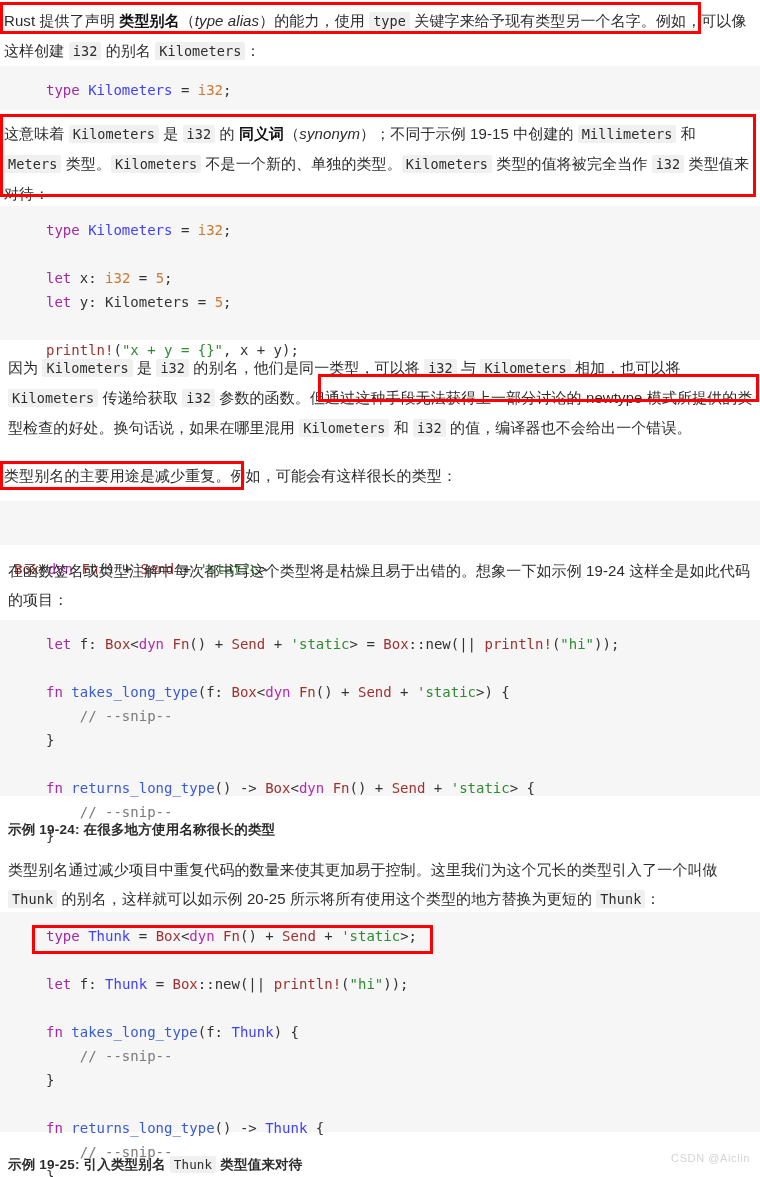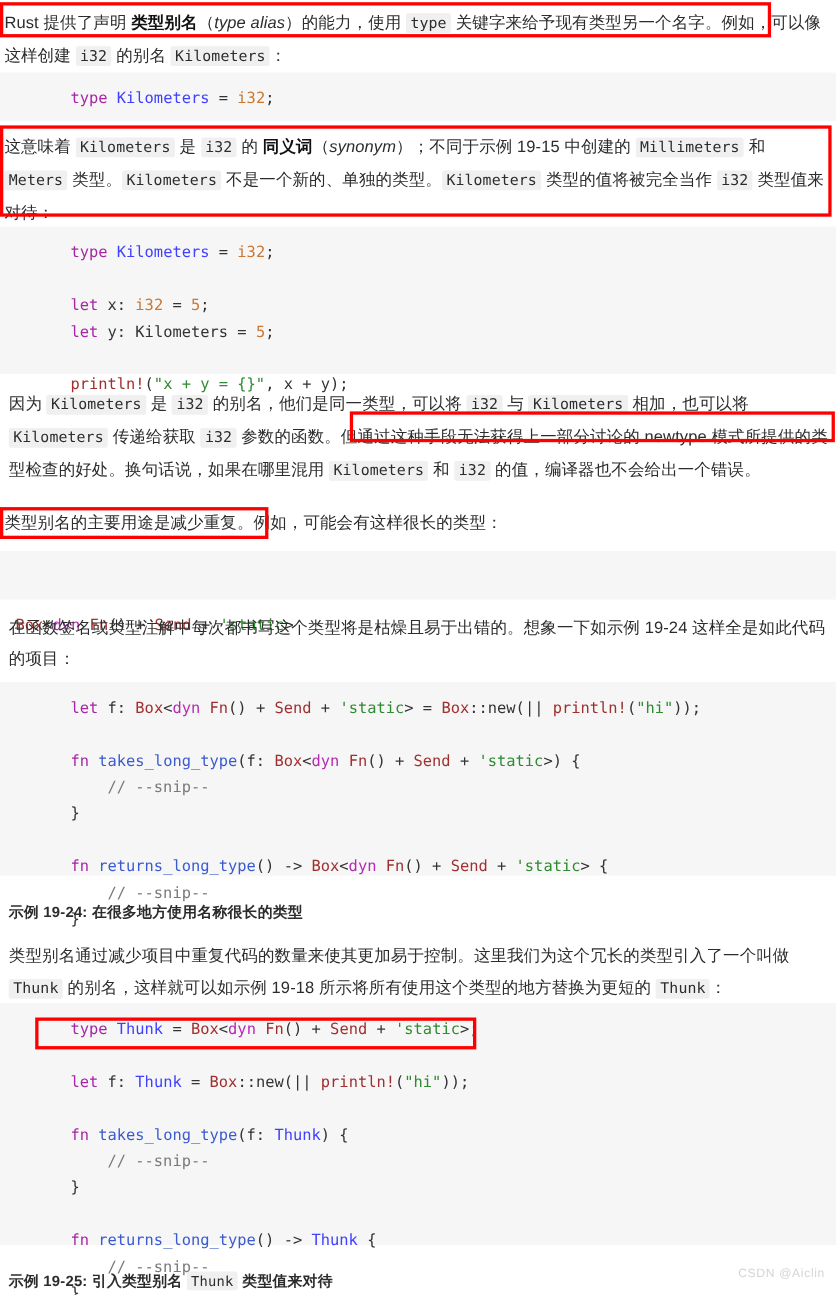--- a/index.html
+++ b/index.html
@@ -52,21 +52,21 @@
   .codeblock {
     position: absolute;
     left: 0;
     width: 760px;
     background: #f6f6f6;
     box-sizing: border-box;
     padding: 12px 0 12px 0;
   }
   .codeblock pre {
     margin: 0;
-    padding: 0 0 0 64px;
+    padding: 0 0 0 46px;
     font-family: "DejaVu Sans Mono", monospace;
     font-size: 14px;
     line-height: 24px;
     color: #333333;
     white-space: pre;
   }
   .codeblock.cb-narrow pre { padding-left: 14px; margin-top: 44px; }
 
   .cb1 { top: 66px;  height: 44px; }
   .cb2 { top: 206px; height: 134px; }
@@ -172,21 +172,21 @@
 <span class="k-pl">}</span>
 
 <span class="k-kw">fn</span> <span class="k-fnnm">returns_long_type</span><span class="k-pl">() -&gt;</span> <span class="k-mac">Box</span><span class="k-pl">&lt;</span><span class="k-dyn">dyn</span> <span class="k-mac">Fn</span><span class="k-pl">() +</span> <span class="k-mac">Send</span> <span class="k-pl">+</span> <span class="k-str">'static</span><span class="k-pl">&gt; {</span>
     <span class="k-cmt">// --snip--</span>
 <span class="k-pl">}</span></pre>
   </div>
 
   <div class="caption cap1">示例 19-24: 在很多地方使用名称很长的类型</div>
 
   <div class="para p6">
-    <span>类型别名通过减少项目中重复代码的数量来使其更加易于控制。这里我们为这个冗长的类型引入了一个叫做 </span><code class="inl">Thunk</code><span> 的别名，这样就可以如示例 19-18 所示将所有使用这个类型的地方替换为更短的 </span><code class="inl">Thunk</code><span>：</span>
+    <span>类型别名通过减少项目中重复代码的数量来使其更加易于控制。这里我们为这个冗长的类型引入了一个叫做 </span><code class="inl">Thunk</code><span> 的别名，这样就可以如示例 20-25 所示将所有使用这个类型的地方替换为更短的 </span><code class="inl">Thunk</code><span>：</span>
   </div>
 
   <div class="codeblock cb5">
     <pre><span class="k-kw">type</span> <span class="k-ty">Thunk</span> <span class="k-pl">=</span> <span class="k-mac">Box</span><span class="k-pl">&lt;</span><span class="k-dyn">dyn</span> <span class="k-mac">Fn</span><span class="k-pl">() +</span> <span class="k-mac">Send</span> <span class="k-pl">+</span> <span class="k-str">'static</span><span class="k-pl">&gt;;</span>
 
 <span class="k-kw">let</span> <span class="k-pl">f:</span> <span class="k-ty">Thunk</span> <span class="k-pl">=</span> <span class="k-mac">Box</span><span class="k-pl">::new(|| </span><span class="k-mac">println!</span><span class="k-pl">(</span><span class="k-str">"hi"</span><span class="k-pl">));</span>
 
 <span class="k-kw">fn</span> <span class="k-fnnm">takes_long_type</span><span class="k-pl">(f:</span> <span class="k-ty">Thunk</span><span class="k-pl">) {</span>
     <span class="k-cmt">// --snip--</span>
 <span class="k-pl">}</span>

